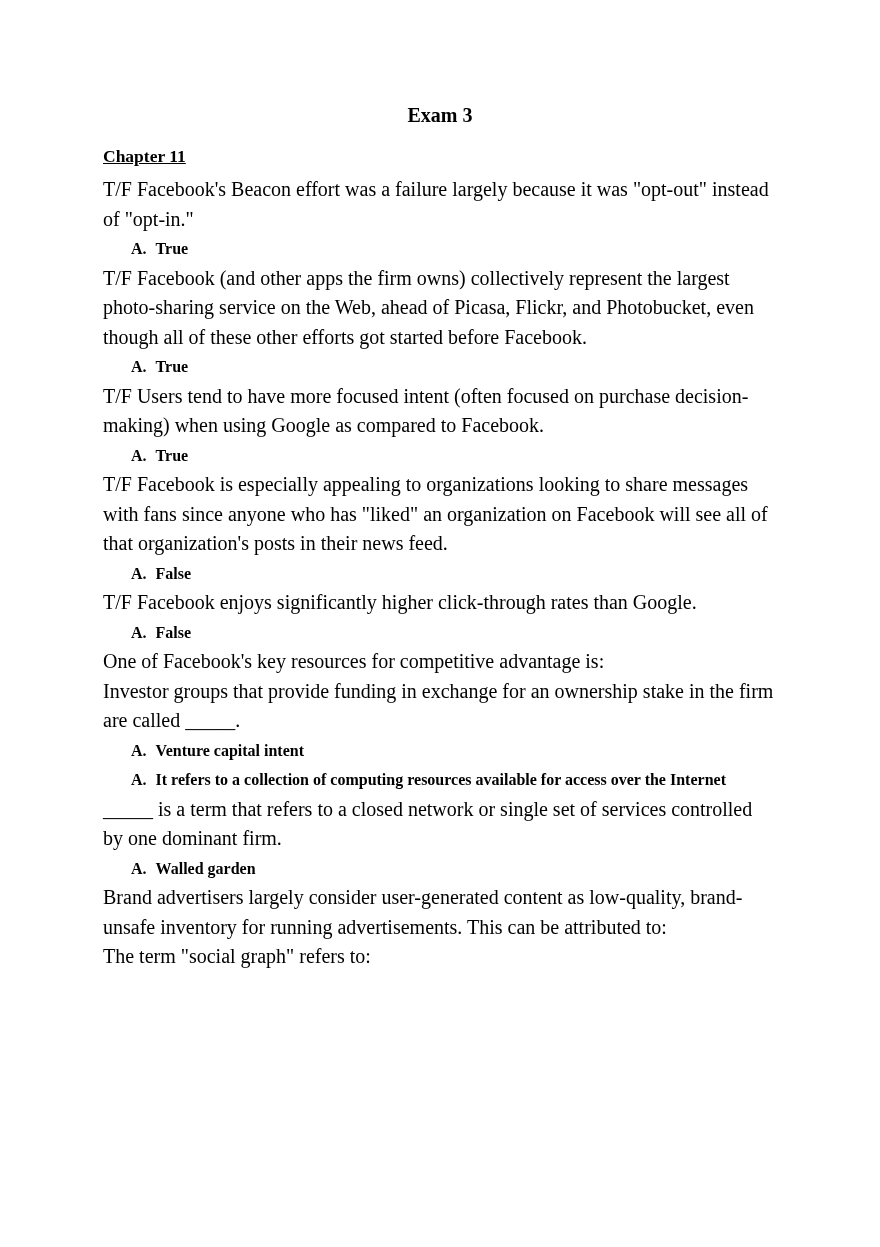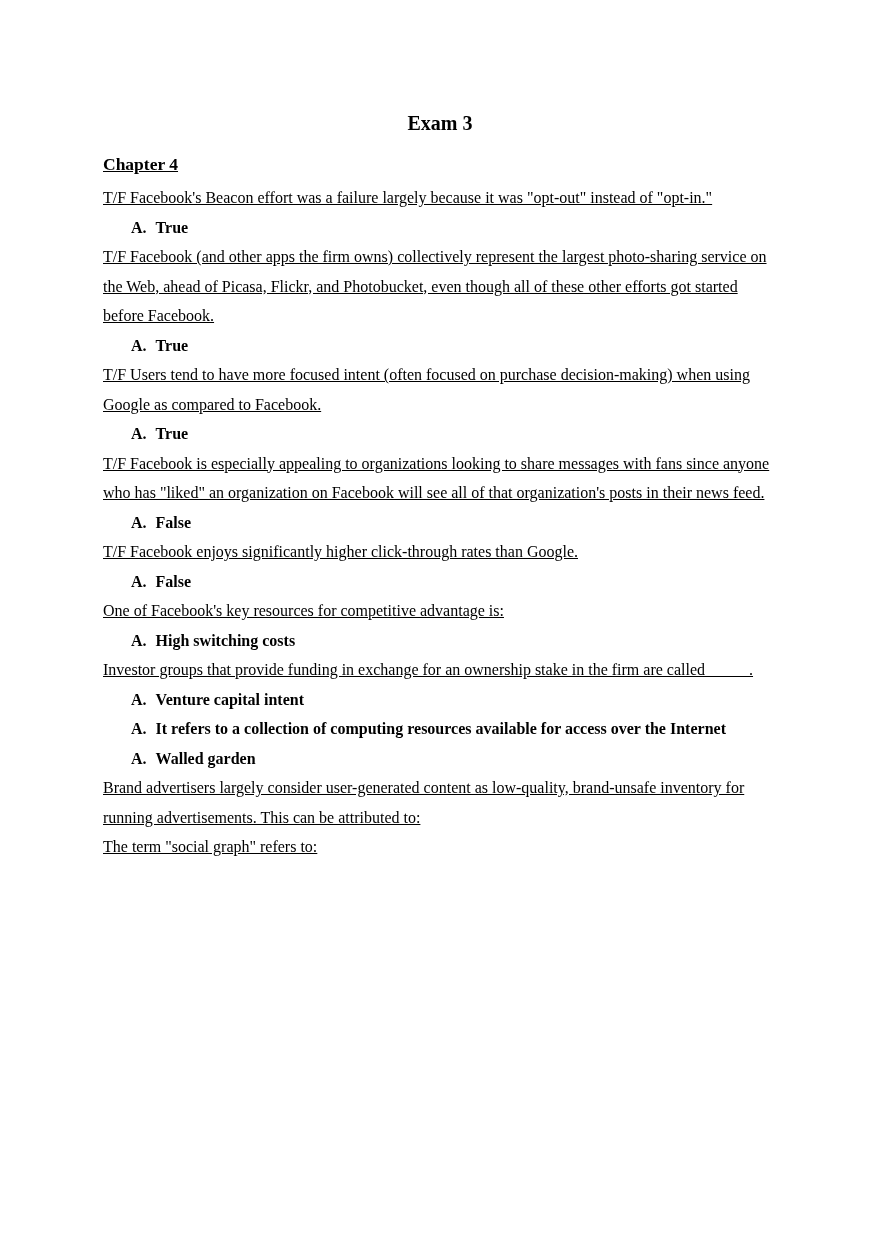--- a/index.html
+++ b/index.html
@@ -15,62 +15,61 @@
     overflow: hidden;
   }
   .page {
     box-sizing: border-box;
     width: 880px;
     height: 1247px;
     padding: 101px 103px 40px 103px;
     background: #ffffff;
   }
   .doc-title {
-    margin: 8px;
+    margin: 0;
     font-size: 20px;
     font-weight: bold;
     text-align: center;
     line-height: 29.5px;
   }
   .chapter-heading {
     margin: 11px 0 0 0;
     font-size: 17.5px;
     font-weight: bold;
     text-decoration: underline;
     line-height: 29.5px;
   }
   .question-list {
     margin-top: 4px;
   }
   .question-text {
     margin: 0;
-    font-size: 16px;
+    font-size: 20px;
     line-height: 29.5px;
     text-align: left;
-    text-decoration: underline;
   }
   .answer-line {
     margin: 0;
     padding-left: 28px;
     font-size: 16px;
     font-weight: bold;
     line-height: 29.5px;
     white-space: nowrap;
   }
   .answer-letter {
     display: inline-block;
     margin-right: 9px;
   }
 </style>
 </head>
 <body>
 
 <div class="page">
   <h1 class="doc-title">Exam 3</h1>
-  <h2 class="chapter-heading">Chapter 4</h2>
+  <h2 class="chapter-heading">Chapter 11</h2>
   <div class="question-list">
   <div class="qa-block">
     <p class="question-text">T/F Facebook's Beacon effort was a failure largely because it was "opt-out" instead of "opt-in."</p>
     <p class="answer-line"><span class="answer-letter">A.</span><span class="answer-text">True</span></p>
   </div>
 
   <div class="qa-block">
     <p class="question-text">T/F Facebook (and other apps the firm owns) collectively represent the largest photo-sharing service on the Web, ahead of Picasa, Flickr, and Photobucket, even though all of these other efforts got started before Facebook.</p>
     <p class="answer-line"><span class="answer-letter">A.</span><span class="answer-text">True</span></p>
   </div>
@@ -85,33 +84,33 @@
     <p class="answer-line"><span class="answer-letter">A.</span><span class="answer-text">False</span></p>
   </div>
 
   <div class="qa-block">
     <p class="question-text">T/F Facebook enjoys significantly higher click-through rates than Google.</p>
     <p class="answer-line"><span class="answer-letter">A.</span><span class="answer-text">False</span></p>
   </div>
 
   <div class="qa-block">
     <p class="question-text">One of Facebook's key resources for competitive advantage is:</p>
-    <p class="answer-line"><span class="answer-letter">A.</span><span class="answer-text">High switching costs</span></p>
   </div>
 
   <div class="qa-block">
     <p class="question-text">Investor groups that provide funding in exchange for an ownership stake in the firm are called _____.</p>
     <p class="answer-line"><span class="answer-letter">A.</span><span class="answer-text">Venture capital intent</span></p>
   </div>
 
   <div class="qa-block">
     <p class="answer-line"><span class="answer-letter">A.</span><span class="answer-text">It refers to a collection of computing resources available for access over the Internet</span></p>
   </div>
 
   <div class="qa-block">
+    <p class="question-text">_____ is a term that refers to a closed network or single set of services controlled by one dominant firm.</p>
     <p class="answer-line"><span class="answer-letter">A.</span><span class="answer-text">Walled garden</span></p>
   </div>
 
   <div class="qa-block">
     <p class="question-text">Brand advertisers largely consider user-generated content as low-quality, brand-unsafe inventory for running advertisements. This can be attributed to:</p>
   </div>
 
   <div class="qa-block">
     <p class="question-text">The term "social graph" refers to:</p>
 

